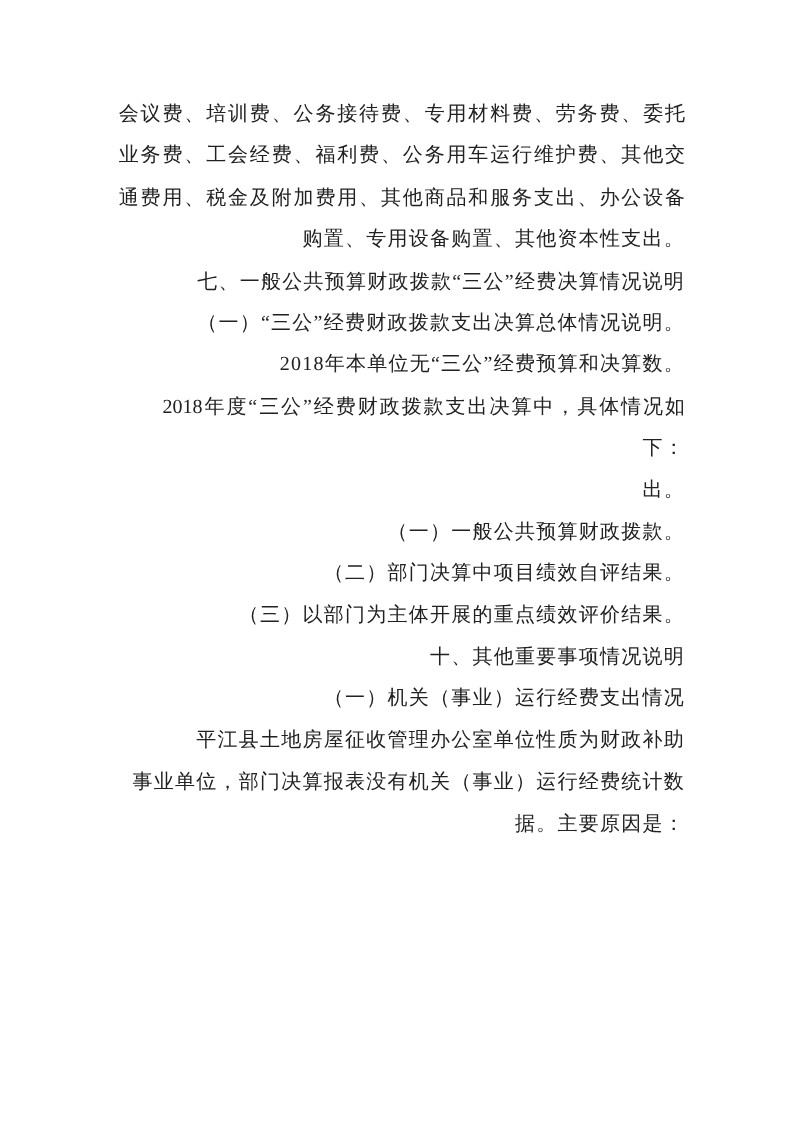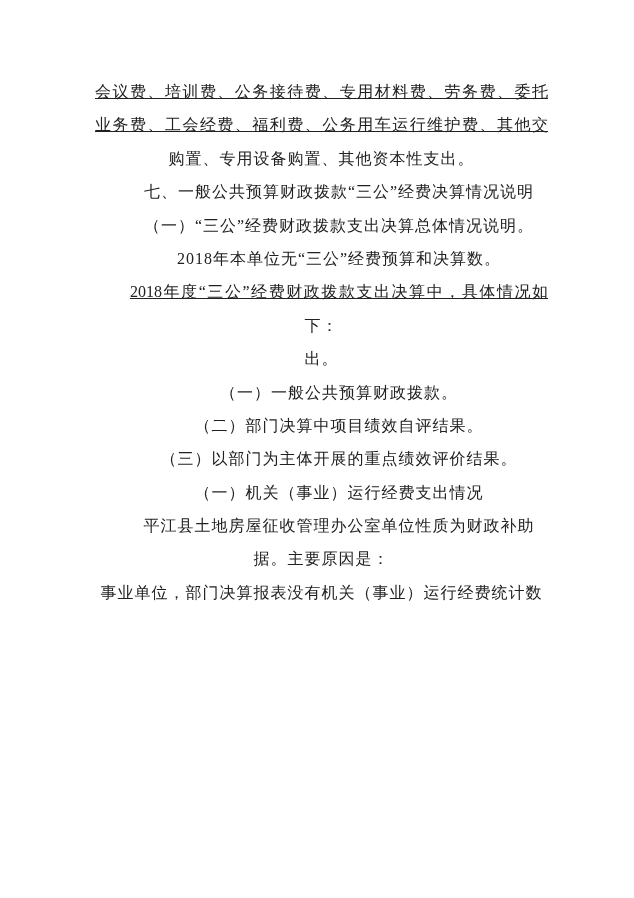--- a/index.html
+++ b/index.html
@@ -21,49 +21,50 @@
     top: 75px;
     width: 453px;
     color: #212121;
   }
   .line {
     height: 33.4px;
     line-height: 33.4px;
     font-size: 16px;
     letter-spacing: 1px;
     white-space: nowrap;
-    text-align: center;
+    text-align: right;
   }
   .line.fill {
     white-space: normal;
     letter-spacing: 0;
     text-align: justify;
     text-align-last: justify;
     text-justify: inter-character;
-    text-decoration: underline;
   }
   .line.indent {
     text-indent: 35px;
   }
 </style>
 </head>
 <body>
 
 <div class="page">
   <div class="content">
     <div class="line fill">会议费、培训费、公务接待费、专用材料费、劳务费、委托</div>
     <div class="line fill">业务费、工会经费、福利费、公务用车运行维护费、其他交</div>
+    <div class="line fill">通费用、税金及附加费用、其他商品和服务支出、办公设备</div>
     <div class="line">购置、专用设备购置、其他资本性支出。</div>
     <div class="line indent">七、一般公共预算财政拨款“三公”经费决算情况说明</div>
     <div class="line indent">（一）“三公”经费财政拨款支出决算总体情况说明。</div>
     <div class="line indent">2018年本单位无“三公”经费预算和决算数。</div>
     <div class="line indent fill">2018年度“三公”经费财政拨款支出决算中，具体情况如</div>
     <div class="line">下：</div>
     <div class="line">出。</div>
     <div class="line indent">（一）一般公共预算财政拨款。</div>
     <div class="line indent">（二）部门决算中项目绩效自评结果。</div>
     <div class="line indent">（三）以部门为主体开展的重点绩效评价结果。</div>
+    <div class="line indent">十、其他重要事项情况说明</div>
     <div class="line indent">（一）机关（事业）运行经费支出情况</div>
     <div class="line indent">平江县土地房屋征收管理办公室单位性质为财政补助</div>
+    <div class="line">事业单位，部门决算报表没有机关（事业）运行经费统计数</div>
     <div class="line">据。主要原因是：</div>
-    <div class="line">事业单位，部门决算报表没有机关（事业）运行经费统计数</div>
   </div>
 </div>
 
 </body></html>

